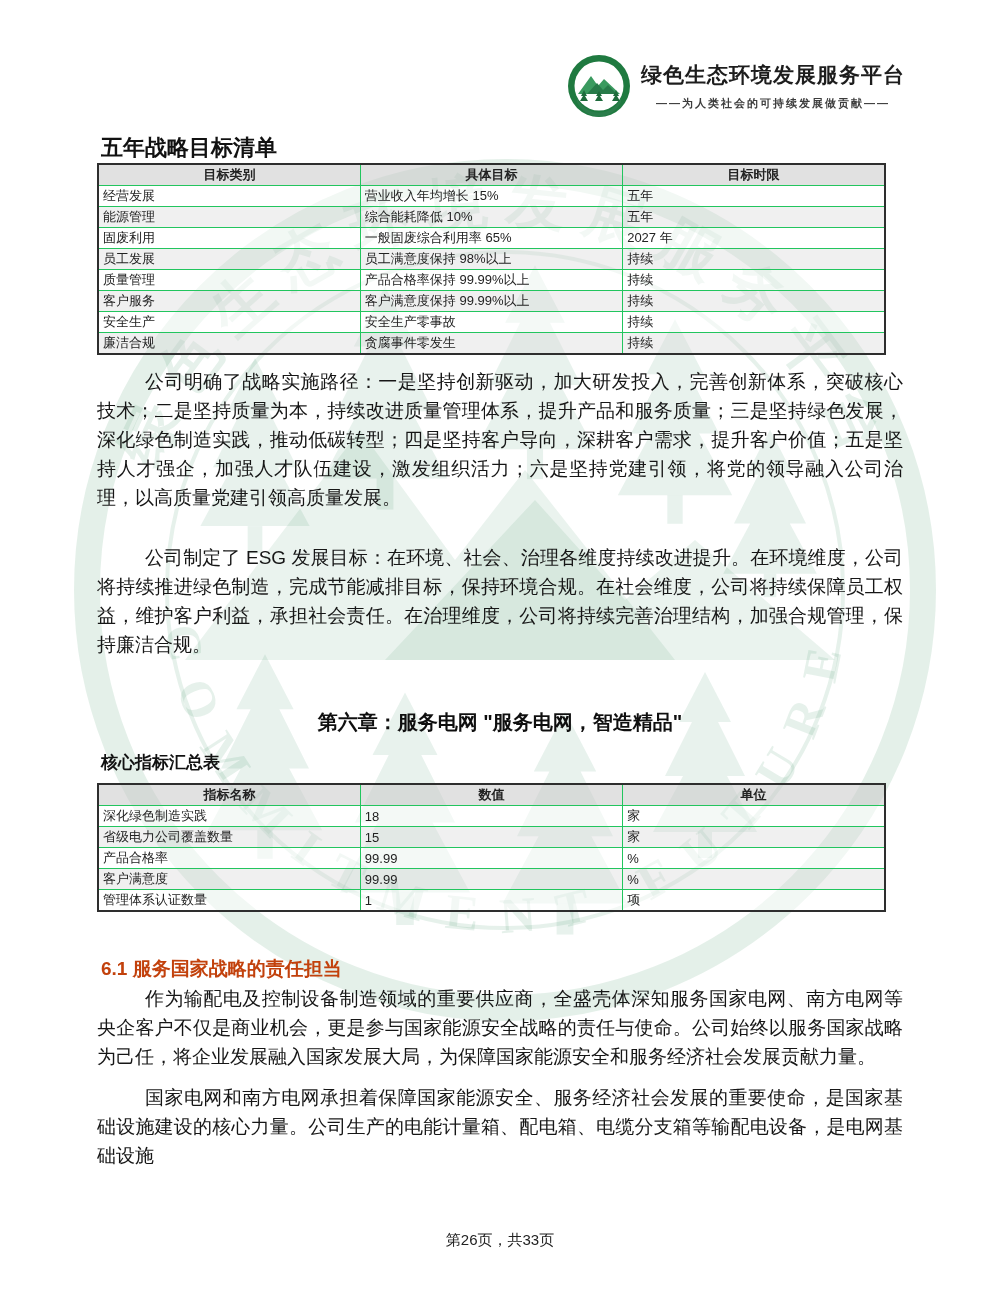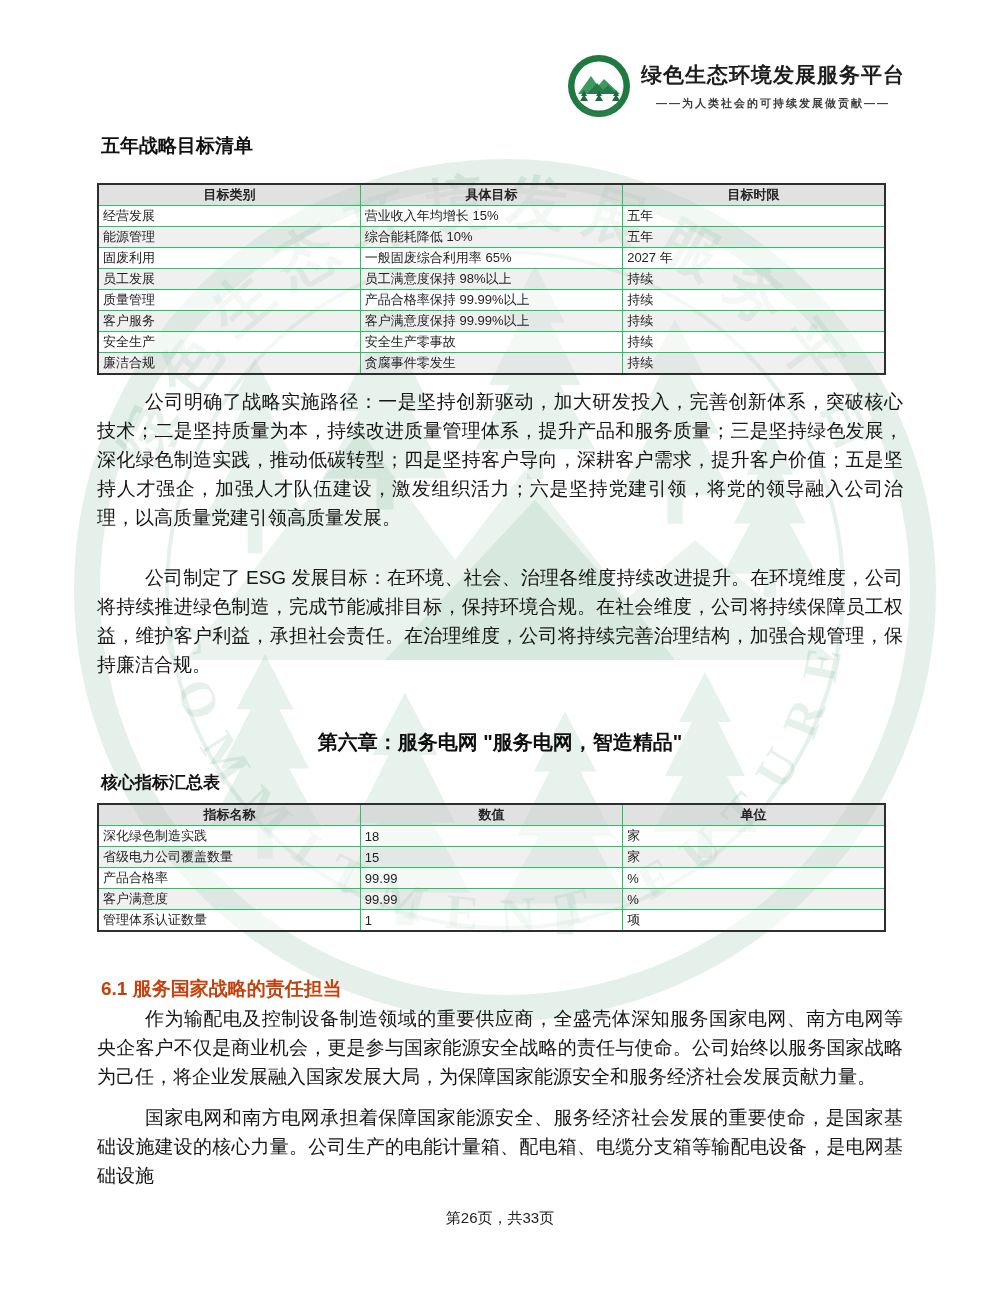--- a/index.html
+++ b/index.html
@@ -25,22 +25,22 @@
   .brand-block { text-align:center; }
   .brand-title {
     font-size:21px; font-weight:bold; color:#1d1d1d; letter-spacing:1px;
   }
   .brand-slogan {
     margin-top:7px; font-size:11px; font-weight:bold; color:#3c3c3c; letter-spacing:2px;
   }
   
   .content { position:relative; z-index:1; padding:0 97px; }
   .h-table-title {
-    font-size:19px; font-weight:bold; color:#111;
-    padding-top:133px; margin-bottom:24px; margin-left:4px;
+    font-size:22px; font-weight:bold; color:#111;
+    padding-top:133px; margin-bottom:0; margin-left:4px;
   }
   table.doc-table {
     width:789px; border-collapse:collapse; table-layout:fixed;
     font-size:13px; color:#222;
     border:2px solid #2e2e2e;
   }
   table.doc-table th, table.doc-table td {
     border:1px solid #22c55e; height:21px; padding:1px 4px;
     vertical-align:middle; overflow:hidden; white-space:nowrap;
   }
@@ -62,21 +62,21 @@
   .summary-title {
     margin-top:15px; margin-bottom:9px; margin-left:4px;
     font-size:17px; font-weight:bold; color:#111;
   }
   .section-title {
     margin-top:44px; margin-bottom:2px; margin-left:4px;
     font-size:19px; font-weight:bold; color:#c2410c;
   }
   
   .page-footer {
-    position:absolute; left:0; bottom:66px; width:100%;
+    position:absolute; left:0; bottom:44px; width:100%;
     text-align:center; font-size:15px; color:#222; z-index:1;
   }
 </style>
 </head>
 <body>
 
 <svg class="watermark" viewBox="0 0 900 900" xmlns="http://www.w3.org/2000/svg" aria-hidden="true">
   <defs>
     <g id="wm-tree">
       <polygon points="0,-78 26,-28 13,-28 40,26 22,26 52,82 -52,82 -22,26 -40,26 -13,-28 -26,-28"></polygon>

